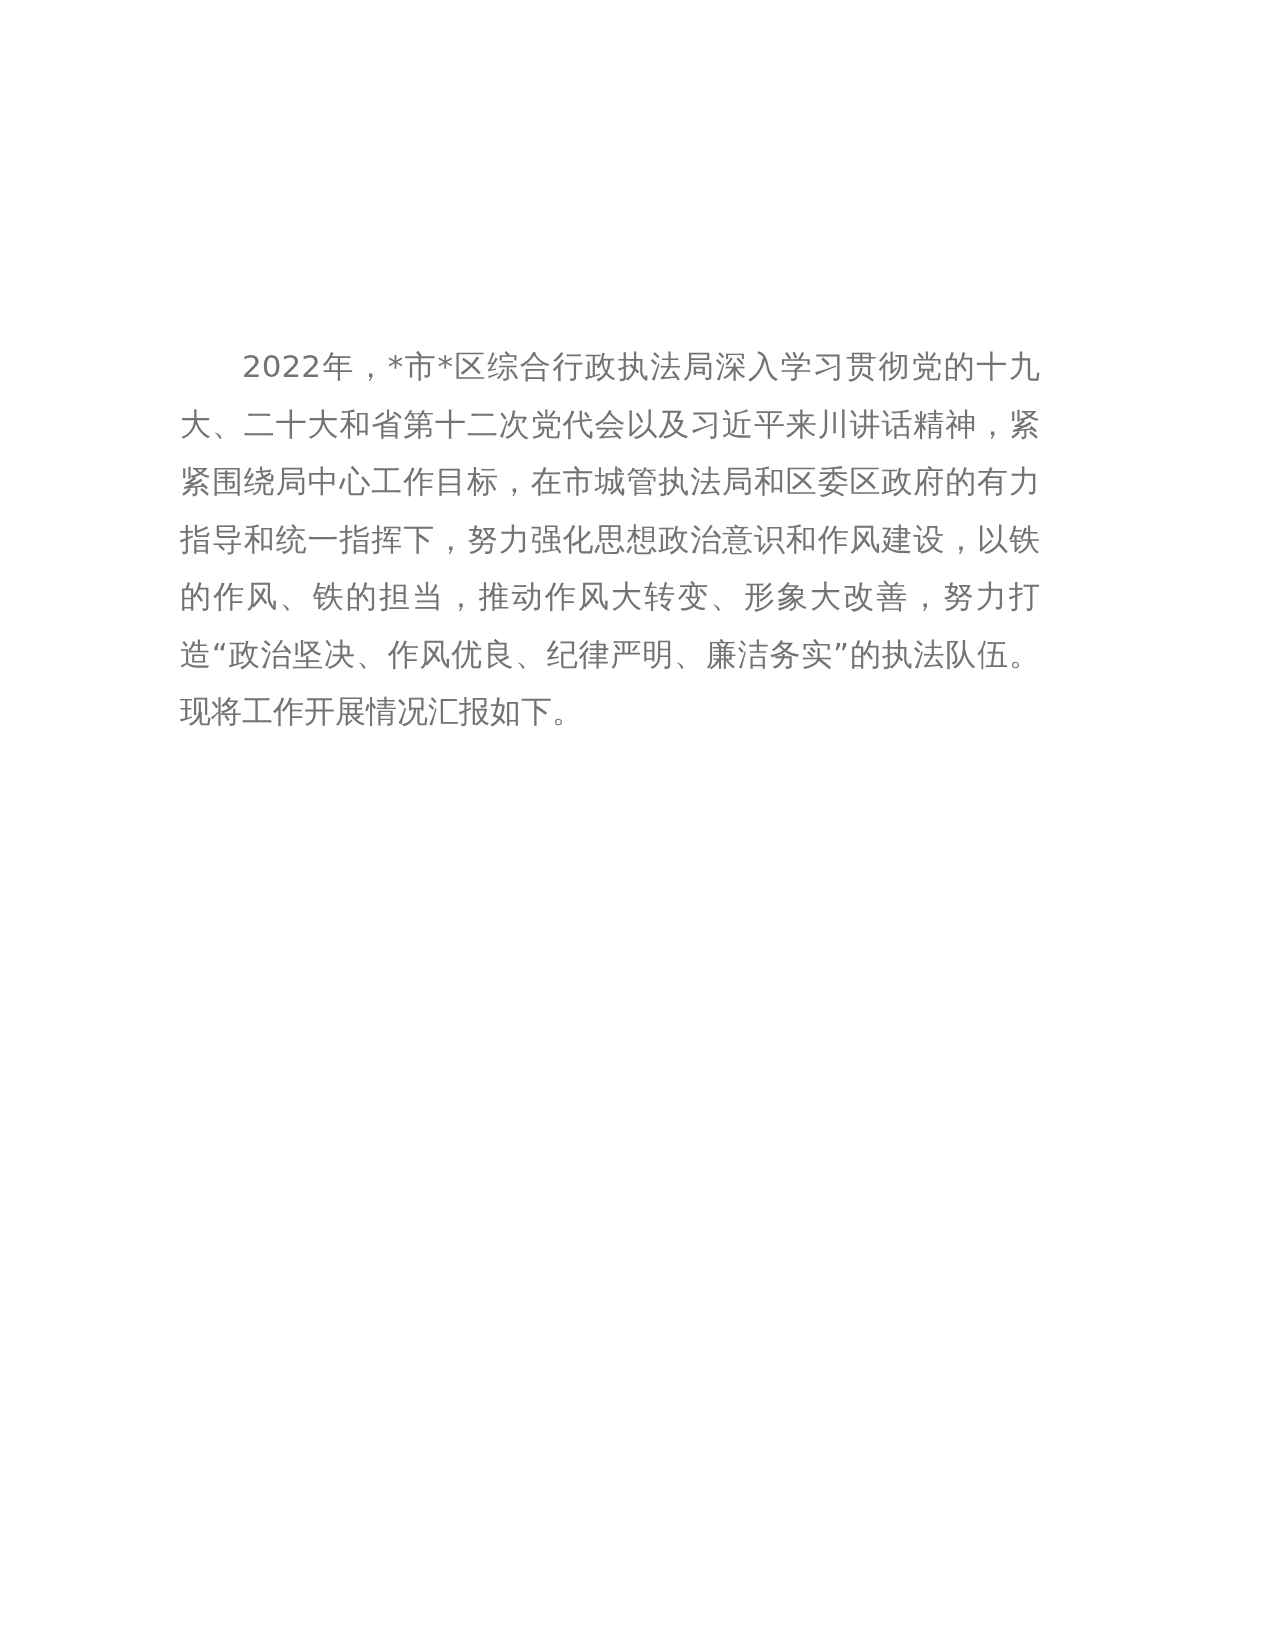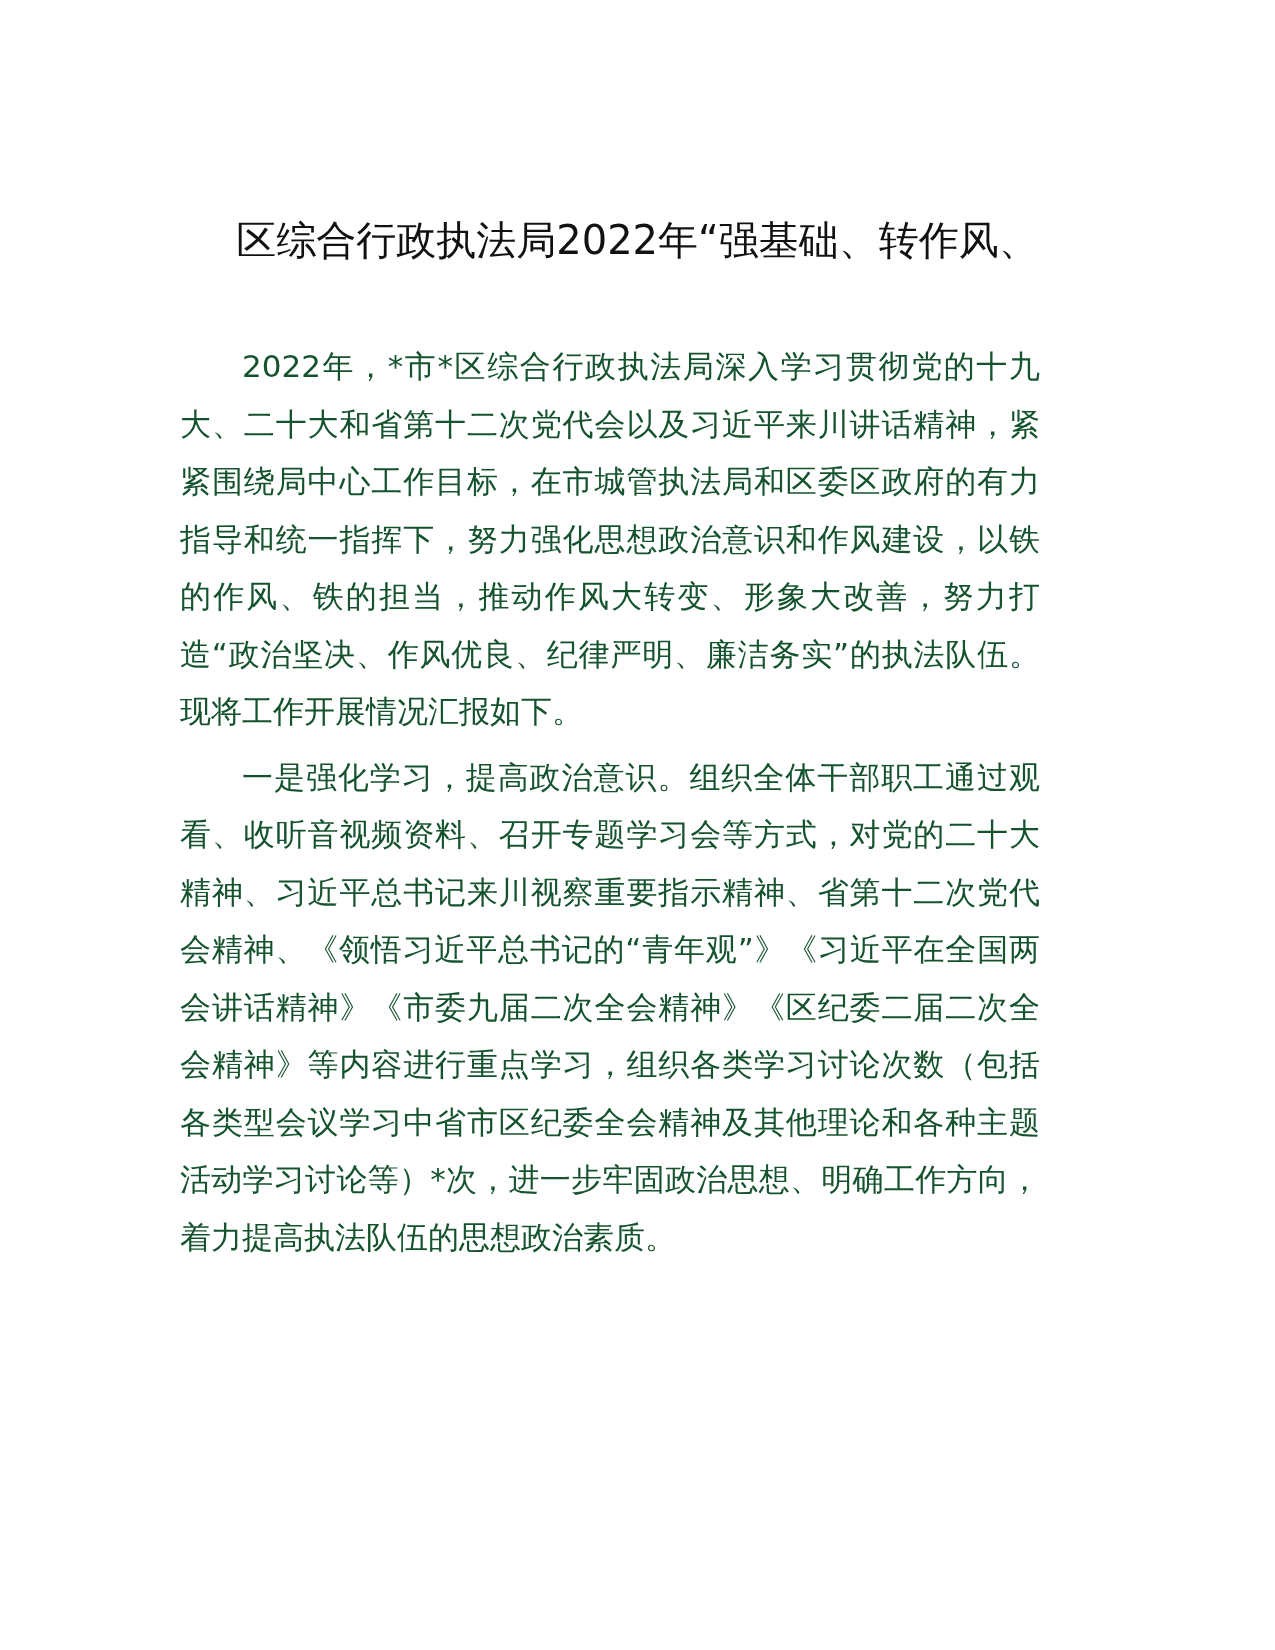--- a/index.html
+++ b/index.html
@@ -13,31 +13,29 @@
     position: absolute; left: 150px; width: 975px; top: 212px;
     text-align: center; font-size: 40px; line-height: 57px;
     letter-spacing: 0px; color: #111111;
   }
   .body {
     position: absolute; left: 180px; width: 860px; top: 338px;
   }
   .para {
     margin: 0; font-size: 31px; line-height: 57.5px;
     text-indent: 62px; text-align: justify; text-justify: inter-ideograph;
-    color: #14532d;
+    color: #737373;
     word-break: break-all;
   }
   .para.gap { margin-top: 8px; }
   .heading { margin-top: 8px; }
 </style>
 </head>
 <body>
 
 <div class="page">
   <div class="title">
-    <div>区综合行政执法局2022年“强基础、转作风、</div>
   </div>
 
   <div class="body">
     <p class="para">2022年，*市*区综合行政执法局深入学习贯彻党的十九大、二十大和省第十二次党代会以及习近平来川讲话精神，紧紧围绕局中心工作目标，在市城管执法局和区委区政府的有力指导和统一指挥下，努力强化思想政治意识和作风建设，以铁的作风、铁的担当，推动作风大转变、形象大改善，努力打造“政治坚决、作风优良、纪律严明、廉洁务实”的执法队伍。现将工作开展情况汇报如下。</p>
-    <p class="para gap">一是强化学习，提高政治意识。组织全体干部职工通过观看、收听音视频资料、召开专题学习会等方式，对党的二十大精神、习近平总书记来川视察重要指示精神、省第十二次党代会精神、《领悟习近平总书记的“青年观”》《习近平在全国两会讲话精神》《市委九届二次全会精神》《区纪委二届二次全会精神》等内容进行重点学习，组织各类学习讨论次数（包括各类型会议学习中省市区纪委全会精神及其他理论和各种主题活动学习讨论等）*次，进一步牢固政治思想、明确工作方向，着力提高执法队伍的思想政治素质。</p>
   </div>
 </div>
 
 </body></html>

